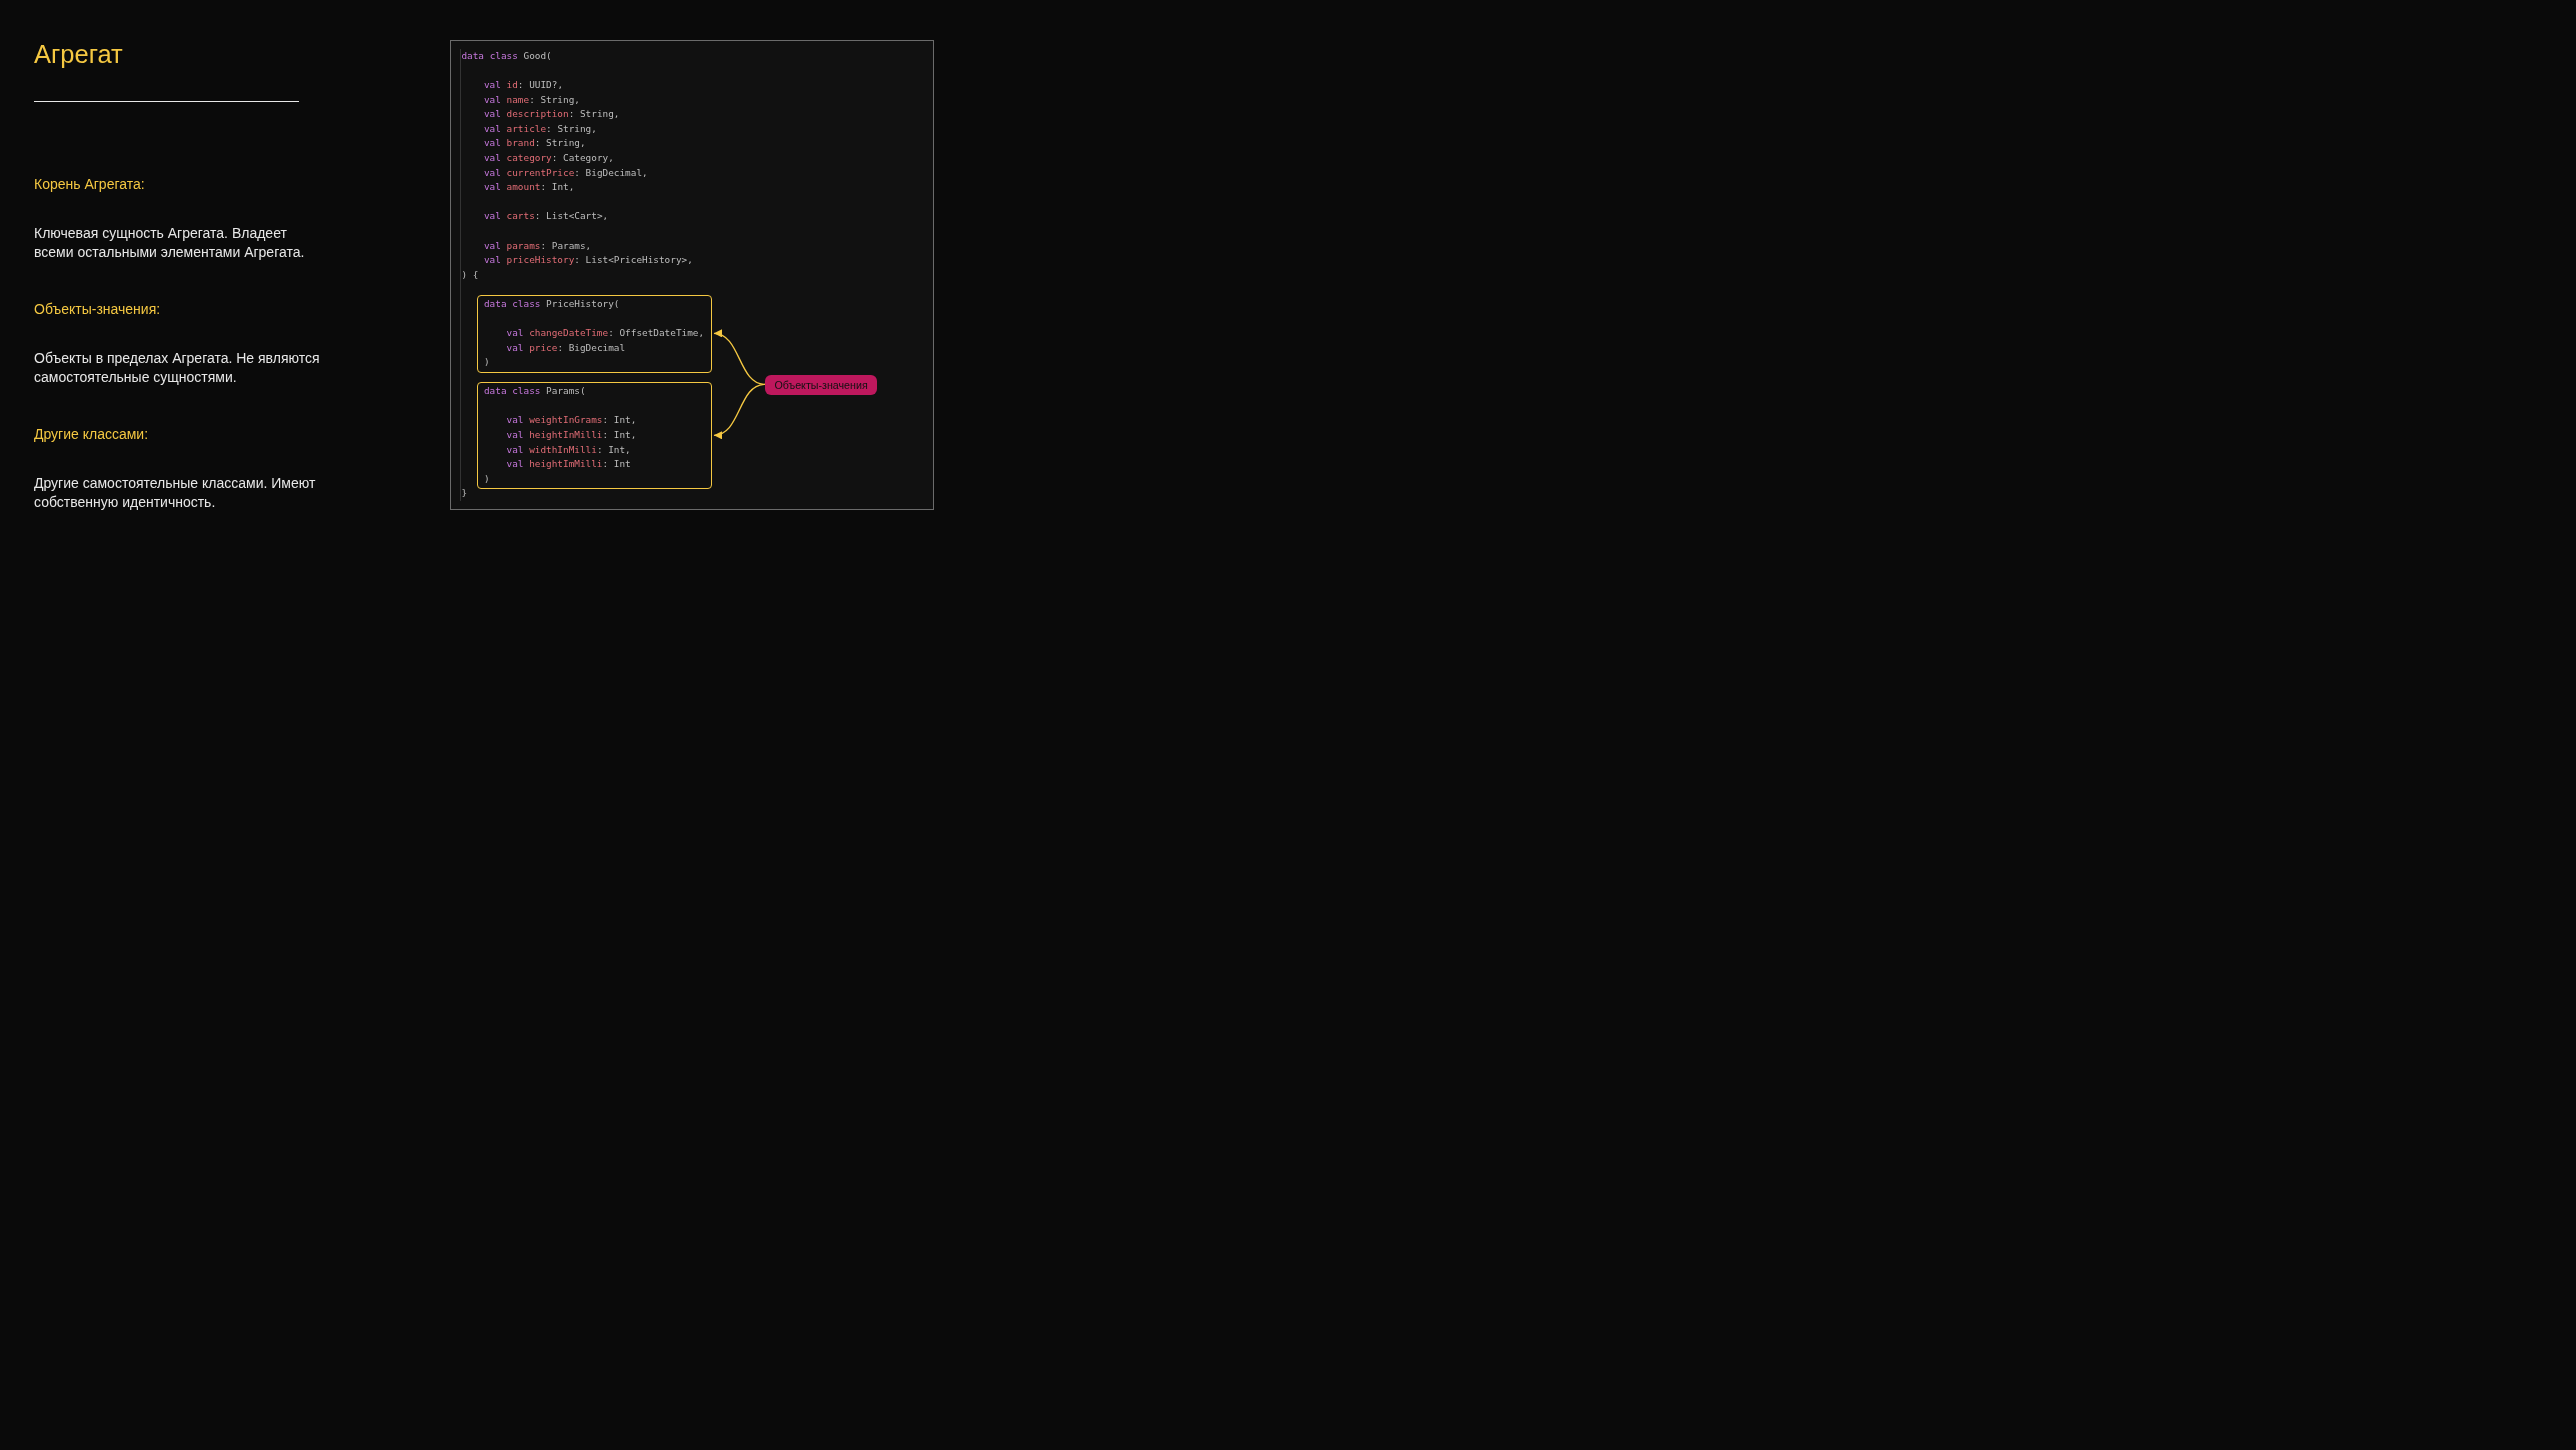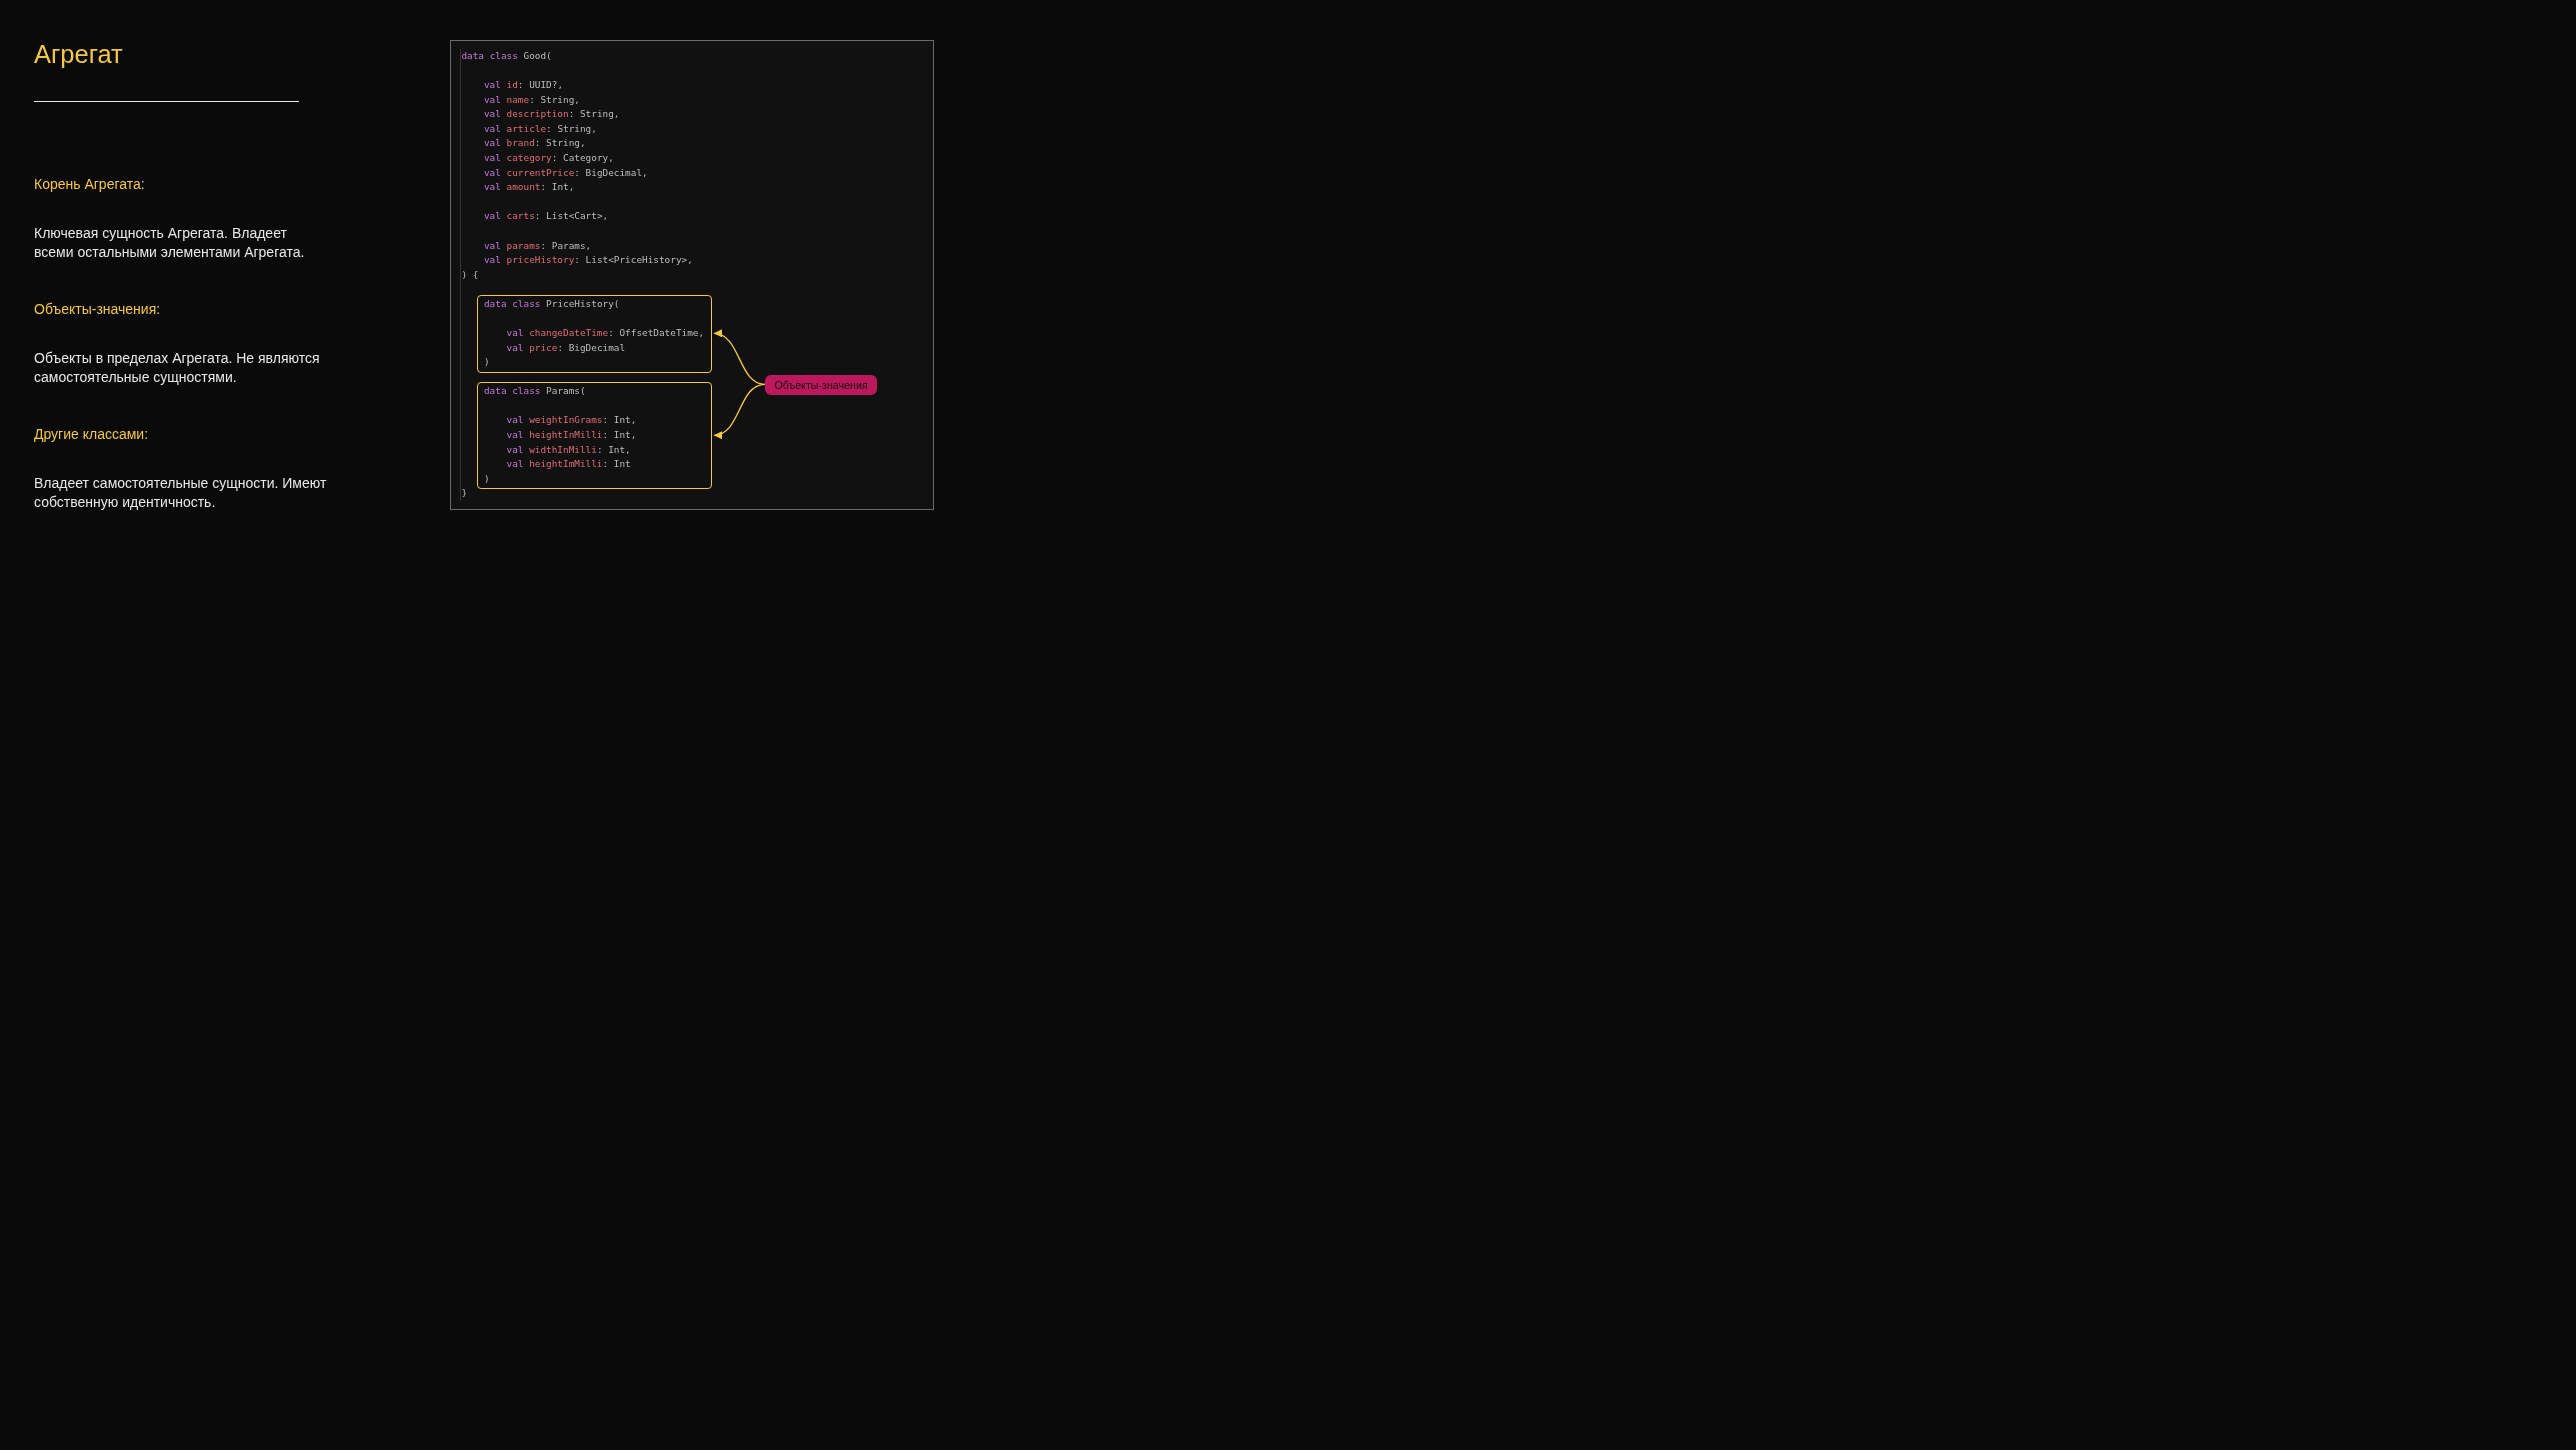--- a/index.html
+++ b/index.html
@@ -105,21 +105,21 @@
     <div class="title">Агрегат</div>
     <div class="rule"></div>
 
     <div class="section-heading">Корень Агрегата:</div>
     <div class="section-body">Ключевая сущность Агрегата. Владеет всеми остальными элементами Агрегата.</div>
 
     <div class="section-heading">Объекты-значения:</div>
     <div class="section-body">Объекты в пределах Агрегата. Не являются самостоятельные сущностями.</div>
 
     <div class="section-heading">Другие классами:</div>
-    <div class="section-body">Владеет самостоятельные сущности. Имеют собственную идентичность.</div>
+    <div class="section-body">Другие самостоятельные классами. Имеют собственную идентичность.</div>
   </div>
 
   <div class="right">
     <div class="code-panel">
       <div class="code-inner" id="code-inner"><div><span class="kw">data</span> <span class="kw">class</span> <span class="cls">Good</span><span class="pun">(</span></div><div>&nbsp;</div><div>    <span class="kw">val</span> <span class="id">id</span><span class="pun">: </span><span class="typ">UUID?</span><span class="pun">,</span></div><div>    <span class="kw">val</span> <span class="id">name</span><span class="pun">: </span><span class="typ">String</span><span class="pun">,</span></div><div>    <span class="kw">val</span> <span class="id">description</span><span class="pun">: </span><span class="typ">String</span><span class="pun">,</span></div><div>    <span class="kw">val</span> <span class="id">article</span><span class="pun">: </span><span class="typ">String</span><span class="pun">,</span></div><div>    <span class="kw">val</span> <span class="id">brand</span><span class="pun">: </span><span class="typ">String</span><span class="pun">,</span></div><div>    <span class="kw">val</span> <span class="id">category</span><span class="pun">: </span><span class="typ">Category</span><span class="pun">,</span></div><div>    <span class="kw">val</span> <span class="id">currentPrice</span><span class="pun">: </span><span class="typ">BigDecimal</span><span class="pun">,</span></div><div>    <span class="kw">val</span> <span class="id">amount</span><span class="pun">: </span><span class="typ">Int</span><span class="pun">,</span></div><div>&nbsp;</div><div>    <span class="kw">val</span> <span class="id">carts</span><span class="pun">: </span><span class="typ">List&lt;Cart&gt;</span><span class="pun">,</span></div><div>&nbsp;</div><div>    <span class="kw">val</span> <span class="id">params</span><span class="pun">: </span><span class="typ">Params</span><span class="pun">,</span></div><div>    <span class="kw">val</span> <span class="id">priceHistory</span><span class="pun">: </span><span class="typ">List&lt;PriceHistory&gt;</span><span class="pun">,</span></div><div><span class="pun">) {</span></div><div>&nbsp;</div><div>    <span class="kw">data</span> <span class="kw">class</span> <span class="cls">PriceHistory</span><span class="pun">(</span></div><div>&nbsp;</div><div>        <span class="kw">val</span> <span class="id">changeDateTime</span><span class="pun">: </span><span class="typ">OffsetDateTime</span><span class="pun">,</span></div><div>        <span class="kw">val</span> <span class="id">price</span><span class="pun">: </span><span class="typ">BigDecimal</span></div><div>    <span class="pun">)</span></div><div>&nbsp;</div><div>    <span class="kw">data</span> <span class="kw">class</span> <span class="cls">Params</span><span class="pun">(</span></div><div>&nbsp;</div><div>        <span class="kw">val</span> <span class="id">weightInGrams</span><span class="pun">: </span><span class="typ">Int</span><span class="pun">,</span></div><div>        <span class="kw">val</span> <span class="id">heightInMilli</span><span class="pun">: </span><span class="typ">Int</span><span class="pun">,</span></div><div>        <span class="kw">val</span> <span class="id">widthInMilli</span><span class="pun">: </span><span class="typ">Int</span><span class="pun">,</span></div><div>        <span class="kw">val</span> <span class="id">heightImMilli</span><span class="pun">: </span><span class="typ">Int</span></div><div>    <span class="pun">)</span></div><div><span class="pun">}</span></div></div>
 
       <div class="highlight-box" id="hl1" style="left: 25.5px; top: 254px; width: 235px; height: 78px;"></div>
       <div class="highlight-box" id="hl2" style="left: 25.5px; top: 341px; width: 235px; height: 107px;"></div>
     </div>
 

